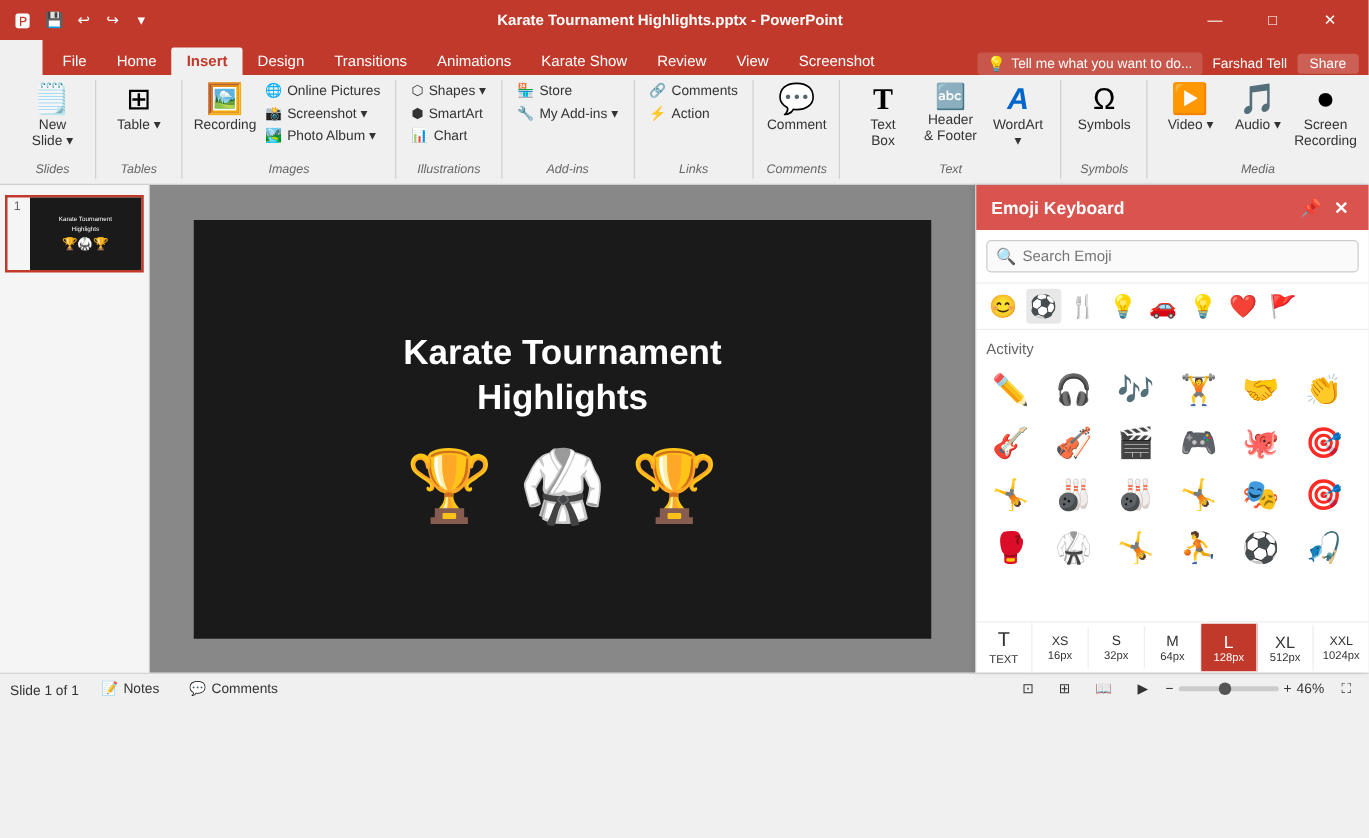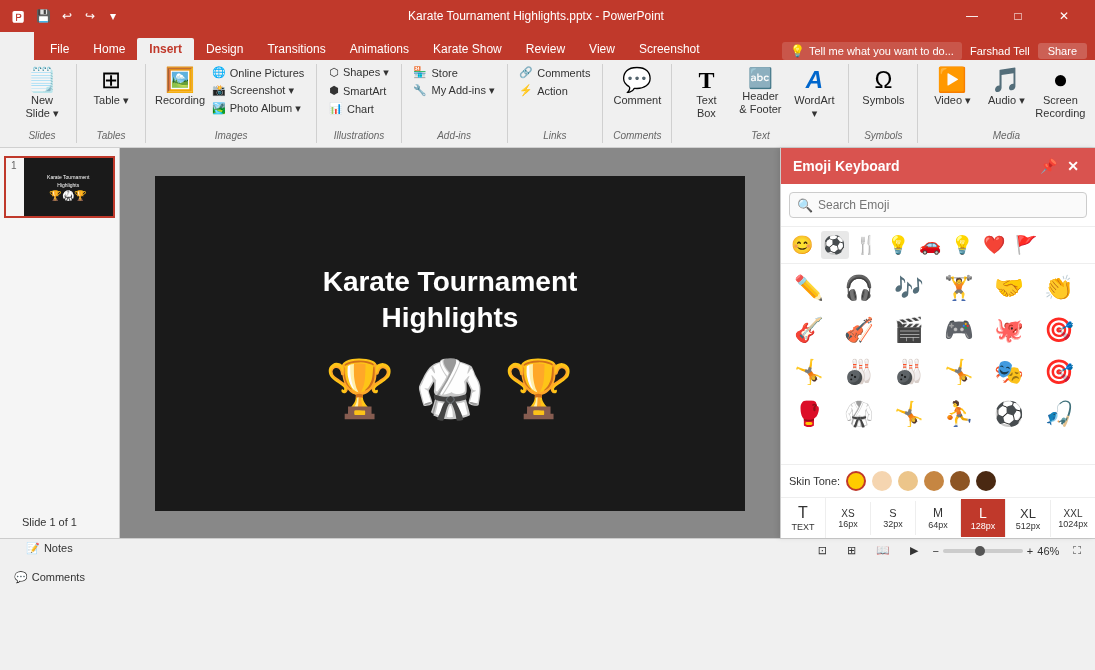--- a/index.html
+++ b/index.html
@@ -1,21 +1,21 @@
 <!DOCTYPE html>
 <html><head>
   <meta charset="utf-8">
   <style>
     * { margin: 0; padding: 0; box-sizing: border-box; }
     body { font-family: 'Segoe UI', Arial, sans-serif; font-size: 12px; background: #f0f0f0; width: 1095px; height: 670px; overflow: hidden; }
 
     
     .title-bar { background: #c0392b; height: 32px; display: flex; align-items: center; justify-content: space-between; padding: 0 8px; }
     .title-bar-left { display: flex; align-items: center; gap: 6px; }
-    .title-bar-center { color: white; font-size: 12px; flex: 1; text-align: center; }
+    .title-bar-center { color: white; font-size: 12px; flex: 1; text-align: center; font-weight: bold; }
     .title-icon { width: 20px; height: 20px; display: flex; align-items: center; justify-content: center; color: white; font-size: 14px; cursor: pointer; }
     .win-btn { width: 46px; height: 32px; display: flex; align-items: center; justify-content: center; color: white; font-size: 12px; cursor: pointer; }
     .qa-icon { width: 20px; height: 20px; display: flex; align-items: center; justify-content: center; color: white; font-size: 12px; cursor: pointer; }
     .ribbon-tab { padding: 4px 12px; color: white; font-size: 12px; cursor: pointer; border-radius: 2px 2px 0 0; }
     .ribbon-tab.active { background: #f0f0f0; color: #c0392b; font-weight: 600; }
 
     
     .ribbon { background: #f0f0f0; border-bottom: 1px solid #d0d0d0; display: flex; align-items: stretch; padding: 4px 8px; gap: 0; height: 88px; }
     .ribbon-group { display: flex; flex-direction: column; align-items: stretch; border-right: 1px solid #d0d0d0; padding: 0 8px; }
     .ribbon-group:last-child { border-right: none; }
@@ -68,21 +68,21 @@
     .size-btn:last-child { border-right: none; }
     .size-btn.active { background: #c0392b; color: white; }
     .size-btn .size-icon { font-size: 16px; }
     .size-btn .size-label { font-size: 9px; color: inherit; }
     .emoji-footer { display: flex; border-top: 1px solid #eee; }
     .footer-link { flex: 1; padding: 6px; text-align: center; font-size: 11px; color: #0066cc; cursor: pointer; text-decoration: underline; }
     .footer-rate { display: flex; align-items: center; gap: 4px; padding: 6px 10px; font-size: 11px; color: #333; cursor: pointer; }
 
     
     .status-bar { background: #f0f0f0; border-top: 1px solid #ccc; height: 24px; display: flex; align-items: center; justify-content: space-between; padding: 0 8px; font-size: 11px; color: #333; }
-    .status-left { display: flex; align-items: center; gap: 12px; flex-direction: column; }
+    .status-left { display: flex; align-items: flex-end; gap: 12px; }
     .status-right { display: flex; align-items: center; gap: 8px; }
     .status-btn { display: flex; align-items: center; gap: 4px; cursor: pointer; padding: 2px 6px; border-radius: 2px; }
     .zoom-slider { width: 80px; height: 4px; background: #ccc; border-radius: 2px; position: relative; cursor: pointer; }
     .zoom-thumb { width: 10px; height: 10px; background: #555; border-radius: 50%; position: absolute; top: -3px; left: calc(46% - 5px); }
   </style>
 </head>
 <body>
 
 <div class="title-bar">
   <div class="title-bar-left">
@@ -326,20 +326,21 @@
       <div class="emoji-cat">😊</div>
       <div class="emoji-cat active">⚽</div>
       <div class="emoji-cat">🍴</div>
       <div class="emoji-cat">💡</div>
       <div class="emoji-cat">🚗</div>
       <div class="emoji-cat">💡</div>
       <div class="emoji-cat">❤️</div>
       <div class="emoji-cat">🚩</div>
     </div>
     <div class="emoji-body">
+      <div class="emoji-section-label">Activity</div>
       <div class="emoji-grid">
         <div class="emoji-item">✏️</div>
         <div class="emoji-item">🎧</div>
         <div class="emoji-item">🎶</div>
         <div class="emoji-item">🏋️</div>
         <div class="emoji-item">🤝</div>
         <div class="emoji-item">👏</div>
         <div class="emoji-item">🎸</div>
         <div class="emoji-item">🎻</div>
         <div class="emoji-item">🎬</div>
@@ -355,29 +356,20 @@
         <div class="emoji-item">🥊</div>
         <div class="emoji-item">🥋</div>
         <div class="emoji-item">🤸</div>
         <div class="emoji-item">⛹️</div>
         <div class="emoji-item">⚽</div>
         <div class="emoji-item">🎣</div>
 
       </div>
     </div>
 
-    <div class="skin-tone-row">
-      <span class="skin-label">Skin Tone:</span>
-      <div class="skin-dot active" style="background:#FFCC00;"></div>
-      <div class="skin-dot" style="background:#F5D5B0;"></div>
-      <div class="skin-dot" style="background:#ECC58A;"></div>
-      <div class="skin-dot" style="background:#C68642;"></div>
-      <div class="skin-dot" style="background:#8D5524;"></div>
-      <div class="skin-dot" style="background:#4A2912;"></div>
-    </div>
 
     <div class="size-row">
       <div class="size-btn">
         <div class="size-icon">T</div>
         <div class="size-label">TEXT</div>
       </div>
       <div class="size-btn">
         <div class="size-icon" style="font-size:10px;">XS</div>
         <div class="size-label">16px</div>
       </div>

